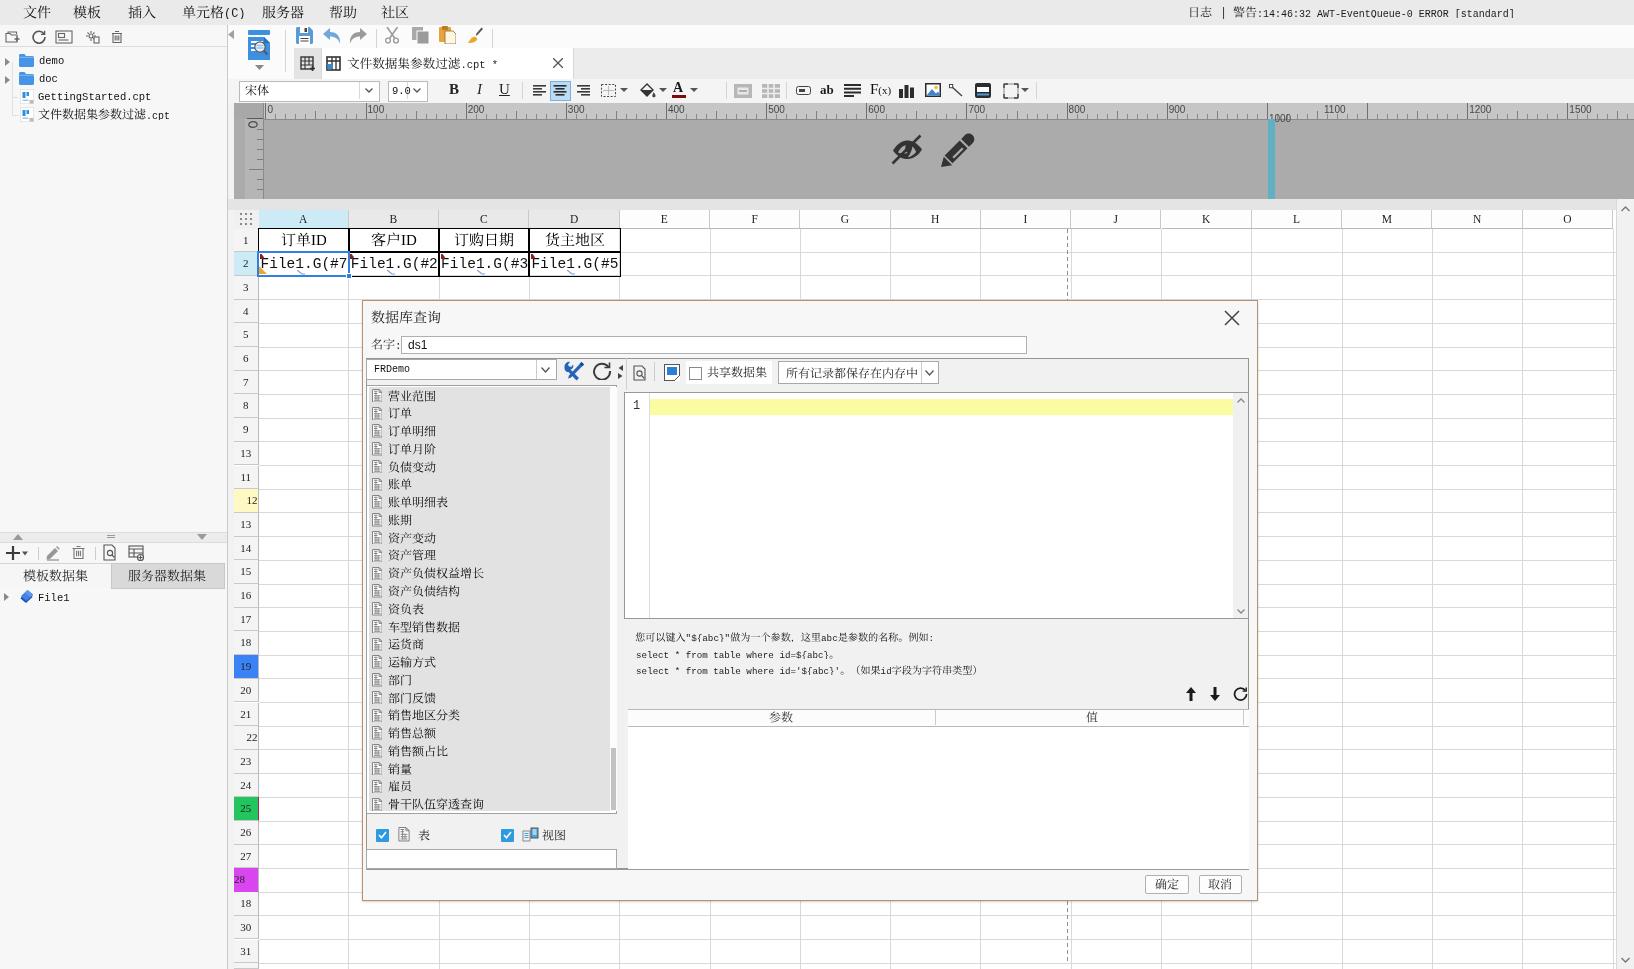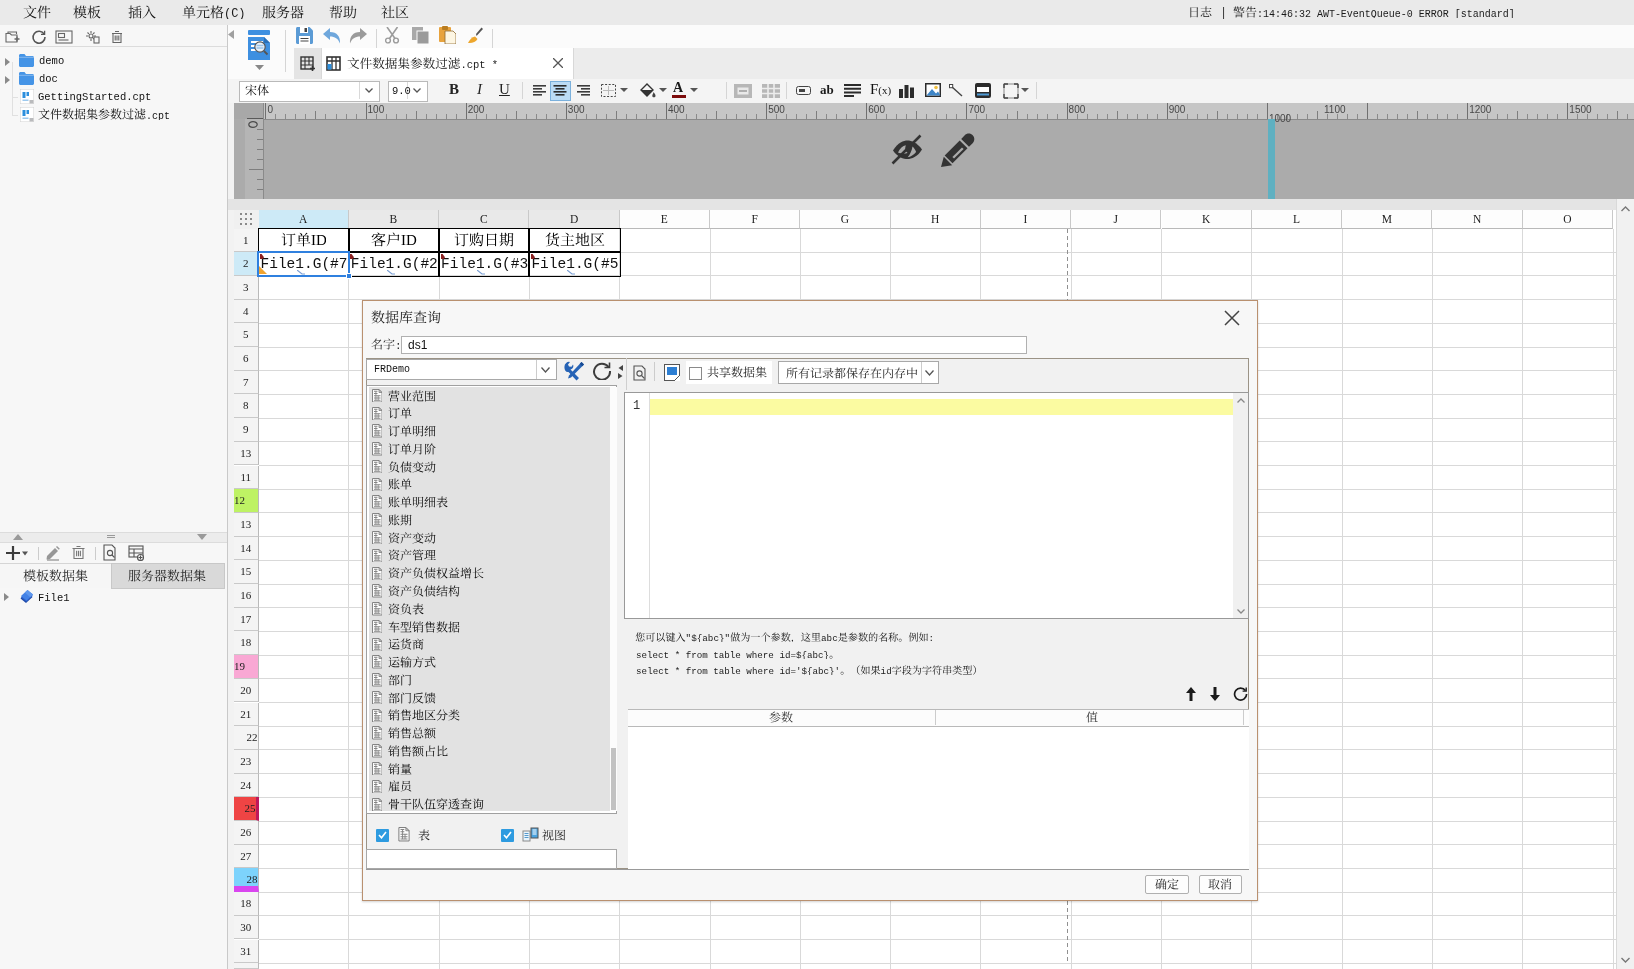--- a/index.html
+++ b/index.html
@@ -716,37 +716,37 @@
 <div class="abs" style="left:234px;top:252.2px;width:24.5px;height:23.7px;background:#cdeaf7;border-right:1px solid #b9b9b9;border-bottom:1px solid #c9c9c9;box-sizing:border-box;text-align:center;font:11px Liberation Serif;color:#222;line-height:23.7px">2</div>
 <div class="abs" style="left:234px;top:275.9px;width:24.5px;height:23.7px;background:#f4f4f4;border-right:1px solid #b9b9b9;border-bottom:1px solid #c9c9c9;box-sizing:border-box;text-align:center;font:11px Liberation Serif;color:#222;line-height:23.7px">3</div>
 <div class="abs" style="left:234px;top:299.6px;width:24.5px;height:23.7px;background:#f4f4f4;border-right:1px solid #b9b9b9;border-bottom:1px solid #c9c9c9;box-sizing:border-box;text-align:center;font:11px Liberation Serif;color:#222;line-height:23.7px">4</div>
 <div class="abs" style="left:234px;top:323.3px;width:24.5px;height:23.7px;background:#f4f4f4;border-right:1px solid #b9b9b9;border-bottom:1px solid #c9c9c9;box-sizing:border-box;text-align:center;font:11px Liberation Serif;color:#222;line-height:23.7px">5</div>
 <div class="abs" style="left:234px;top:347px;width:24.5px;height:23.7px;background:#f4f4f4;border-right:1px solid #b9b9b9;border-bottom:1px solid #c9c9c9;box-sizing:border-box;text-align:center;font:11px Liberation Serif;color:#222;line-height:23.7px">6</div>
 <div class="abs" style="left:234px;top:370.7px;width:24.5px;height:23.7px;background:#f4f4f4;border-right:1px solid #b9b9b9;border-bottom:1px solid #c9c9c9;box-sizing:border-box;text-align:center;font:11px Liberation Serif;color:#222;line-height:23.7px">7</div>
 <div class="abs" style="left:234px;top:394.4px;width:24.5px;height:23.7px;background:#f4f4f4;border-right:1px solid #b9b9b9;border-bottom:1px solid #c9c9c9;box-sizing:border-box;text-align:center;font:11px Liberation Serif;color:#222;line-height:23.7px">8</div>
 <div class="abs" style="left:234px;top:418.1px;width:24.5px;height:23.7px;background:#f4f4f4;border-right:1px solid #b9b9b9;border-bottom:1px solid #c9c9c9;box-sizing:border-box;text-align:center;font:11px Liberation Serif;color:#222;line-height:23.7px">9</div>
 <div class="abs" style="left:234px;top:441.8px;width:24.5px;height:23.7px;background:#f4f4f4;border-right:1px solid #b9b9b9;border-bottom:1px solid #c9c9c9;box-sizing:border-box;text-align:center;font:11px Liberation Serif;color:#222;line-height:23.7px">13</div>
 <div class="abs" style="left:234px;top:465.5px;width:24.5px;height:23.7px;background:#f4f4f4;border-right:1px solid #b9b9b9;border-bottom:1px solid #c9c9c9;box-sizing:border-box;text-align:center;font:11px Liberation Serif;color:#222;line-height:23.7px">11</div>
-<div class="abs" style="left:234px;top:489.2px;width:24.5px;height:23.7px;background:#bef264;border-right:1px solid #b9b9b9;border-bottom:1px solid #c9c9c9;box-sizing:border-box;text-align:left;font:11px Liberation Serif;color:#222;line-height:23.7px">12</div>
+<div class="abs" style="left:234px;top:489.2px;width:24.5px;height:23.7px;background:#fef9c3;border-right:1px solid #b9b9b9;border-bottom:1px solid #c9c9c9;box-sizing:border-box;text-align:right;font:11px Liberation Serif;color:#222;line-height:23.7px">12</div>
 <div class="abs" style="left:234px;top:512.9px;width:24.5px;height:23.7px;background:#f4f4f4;border-right:1px solid #b9b9b9;border-bottom:1px solid #c9c9c9;box-sizing:border-box;text-align:center;font:11px Liberation Serif;color:#222;line-height:23.7px">13</div>
 <div class="abs" style="left:234px;top:536.6px;width:24.5px;height:23.7px;background:#f4f4f4;border-right:1px solid #b9b9b9;border-bottom:1px solid #c9c9c9;box-sizing:border-box;text-align:center;font:11px Liberation Serif;color:#222;line-height:23.7px">14</div>
 <div class="abs" style="left:234px;top:560.3px;width:24.5px;height:23.7px;background:#f4f4f4;border-right:1px solid #b9b9b9;border-bottom:1px solid #c9c9c9;box-sizing:border-box;text-align:center;font:11px Liberation Serif;color:#222;line-height:23.7px">15</div>
 <div class="abs" style="left:234px;top:584px;width:24.5px;height:23.7px;background:#f4f4f4;border-right:1px solid #b9b9b9;border-bottom:1px solid #c9c9c9;box-sizing:border-box;text-align:center;font:11px Liberation Serif;color:#222;line-height:23.7px">16</div>
 <div class="abs" style="left:234px;top:607.7px;width:24.5px;height:23.7px;background:#f4f4f4;border-right:1px solid #b9b9b9;border-bottom:1px solid #c9c9c9;box-sizing:border-box;text-align:center;font:11px Liberation Serif;color:#222;line-height:23.7px">17</div>
 <div class="abs" style="left:234px;top:631.4px;width:24.5px;height:23.7px;background:#f4f4f4;border-right:1px solid #b9b9b9;border-bottom:1px solid #c9c9c9;box-sizing:border-box;text-align:center;font:11px Liberation Serif;color:#222;line-height:23.7px">18</div>
-<div class="abs" style="left:234px;top:655.1px;width:24.5px;height:23.7px;background:#f9a8d4;border-right:1px solid #b9b9b9;border-bottom:1px solid #c9c9c9;box-sizing:border-box;text-align:left;font:11px Liberation Serif;color:#222;line-height:23.7px">19</div>
+<div class="abs" style="left:234px;top:655.1px;width:24.5px;height:23.7px;background:#3b82f6;border-right:1px solid #b9b9b9;border-bottom:1px solid #c9c9c9;box-sizing:border-box;text-align:center;font:11px Liberation Serif;color:#222;line-height:23.7px">19</div>
 <div class="abs" style="left:234px;top:678.8px;width:24.5px;height:23.7px;background:#f4f4f4;border-right:1px solid #b9b9b9;border-bottom:1px solid #c9c9c9;box-sizing:border-box;text-align:center;font:11px Liberation Serif;color:#222;line-height:23.7px">20</div>
 <div class="abs" style="left:234px;top:702.5px;width:24.5px;height:23.7px;background:#f4f4f4;border-right:1px solid #b9b9b9;border-bottom:1px solid #c9c9c9;box-sizing:border-box;text-align:center;font:11px Liberation Serif;color:#222;line-height:23.7px">21</div>
 <div class="abs" style="left:234px;top:726.2px;width:24.5px;height:23.7px;background:#f4f4f4;border-right:1px solid #b9b9b9;border-bottom:1px solid #c9c9c9;box-sizing:border-box;text-align:right;font:11px Liberation Serif;color:#222;line-height:23.7px">22</div>
 <div class="abs" style="left:234px;top:749.9px;width:24.5px;height:23.7px;background:#f4f4f4;border-right:1px solid #b9b9b9;border-bottom:1px solid #c9c9c9;box-sizing:border-box;text-align:center;font:11px Liberation Serif;color:#222;line-height:23.7px">23</div>
 <div class="abs" style="left:234px;top:773.6px;width:24.5px;height:23.7px;background:#f4f4f4;border-right:1px solid #b9b9b9;border-bottom:1px solid #c9c9c9;box-sizing:border-box;text-align:center;font:11px Liberation Serif;color:#222;line-height:23.7px">24</div>
-<div class="abs" style="left:234px;top:797.3px;width:24.5px;height:23.7px;background:#ef4444;border-right:3px solid #be185d;border-bottom:1px solid #c9c9c9;box-sizing:border-box;text-align:right;font:11px Liberation Serif;color:#222;line-height:23.7px">25</div>
+<div class="abs" style="left:234px;top:797.3px;width:24.5px;height:23.7px;background:#22c55e;border-right:1px solid #be185d;border-bottom:1px solid #c9c9c9;box-sizing:border-box;text-align:center;font:11px Liberation Serif;color:#222;line-height:23.7px">25</div>
 <div class="abs" style="left:234px;top:821px;width:24.5px;height:23.7px;background:#f4f4f4;border-right:1px solid #b9b9b9;border-bottom:1px solid #c9c9c9;box-sizing:border-box;text-align:center;font:11px Liberation Serif;color:#222;line-height:23.7px">26</div>
 <div class="abs" style="left:234px;top:844.7px;width:24.5px;height:23.7px;background:#f4f4f4;border-right:1px solid #b9b9b9;border-bottom:1px solid #c9c9c9;box-sizing:border-box;text-align:center;font:11px Liberation Serif;color:#222;line-height:23.7px">27</div>
-<div class="abs" style="left:234px;top:868.4px;width:24.5px;height:23.7px;background:#7dd3fc;border-right:1px solid #b9b9b9;border-bottom:6px solid #d946ef;box-sizing:border-box;text-align:right;font:11px Liberation Serif;color:#222;line-height:23.7px">28</div>
+<div class="abs" style="left:234px;top:868.4px;width:24.5px;height:23.7px;background:#d946ef;border-right:1px solid #b9b9b9;border-bottom:1px solid #d946ef;box-sizing:border-box;text-align:left;font:11px Liberation Serif;color:#222;line-height:23.7px">28</div>
 <div class="abs" style="left:234px;top:892.1px;width:24.5px;height:23.7px;background:#f4f4f4;border-right:1px solid #b9b9b9;border-bottom:1px solid #c9c9c9;box-sizing:border-box;text-align:center;font:11px Liberation Serif;color:#222;line-height:23.7px">18</div>
 <div class="abs" style="left:234px;top:915.8px;width:24.5px;height:23.7px;background:#f4f4f4;border-right:1px solid #b9b9b9;border-bottom:1px solid #c9c9c9;box-sizing:border-box;text-align:center;font:11px Liberation Serif;color:#222;line-height:23.7px">30</div>
 <div class="abs" style="left:234px;top:939.5px;width:24.5px;height:23.7px;background:#f4f4f4;border-right:1px solid #b9b9b9;border-bottom:1px solid #c9c9c9;box-sizing:border-box;text-align:center;font:11px Liberation Serif;color:#222;line-height:23.7px">31</div>
 <div class="abs" style="left:234px;top:963.2px;width:24.5px;height:5.8px;background:#f4f4f4;border-right:1px solid #b9b9b9;border-bottom:1px solid #c9c9c9;box-sizing:border-box;text-align:center;font:11px Liberation Serif;color:#222;line-height:5.8px"></div>
 <div class="abs" style="left:258.5px;top:228.5px;width:1357.5px;height:740.5px;background:repeating-linear-gradient(to bottom, transparent 0 22.7px, #d9d9d9 22.7px 23.7px),repeating-linear-gradient(to right, transparent 0 89.3px, #d9d9d9 89.3px 90.3px);background-color:#fff"></div>
 <div class="abs" style="left:1067px;top:228.5px;width:1px;height:734.5px;background:repeating-linear-gradient(to bottom,#909090 0 4px,transparent 4px 7px)"></div>
 <div class="abs" style="left:257.5px;top:227.5px;width:363.2px;height:49.4px;border:1.9px solid #000;box-sizing:border-box"></div>
 <div class="abs" style="left:347.8px;top:228.5px;width:2px;height:47.4px;background:#000"></div>
 <div class="abs" style="left:438.1px;top:228.5px;width:2px;height:47.4px;background:#000"></div>
 <div class="abs" style="left:528.4px;top:228.5px;width:2px;height:47.4px;background:#000"></div>

